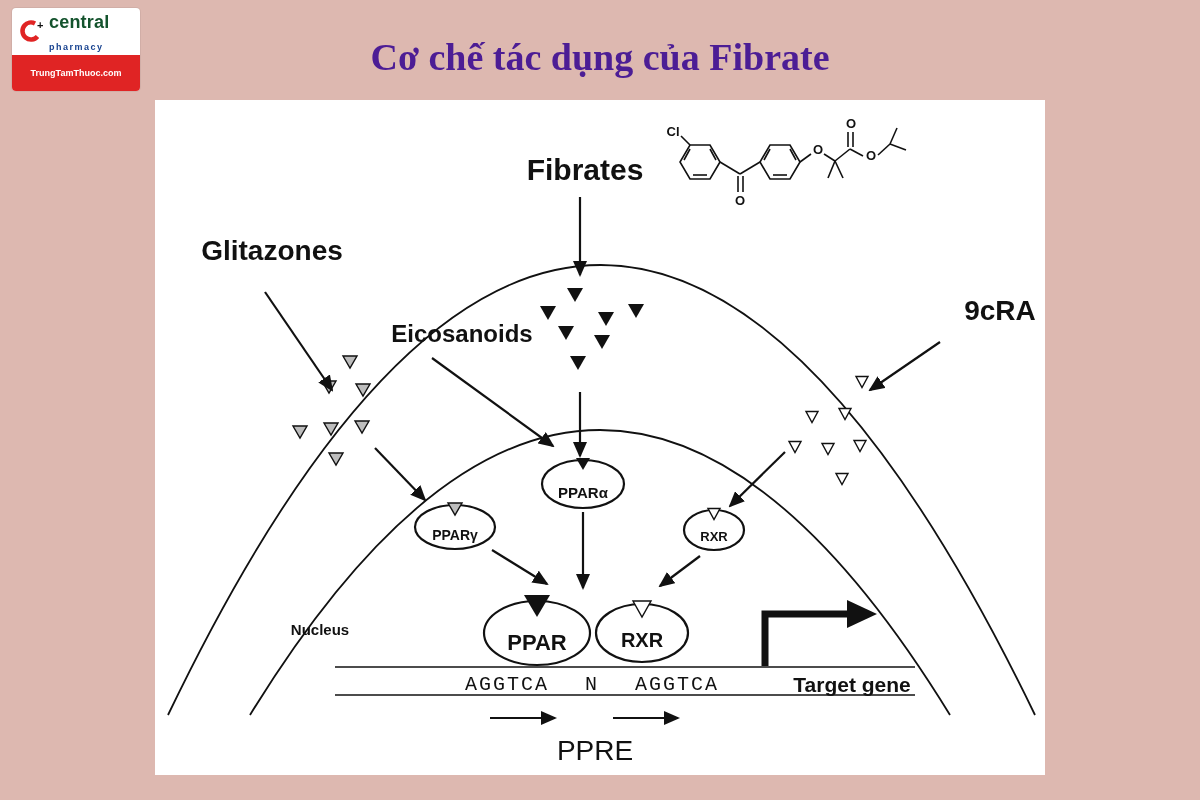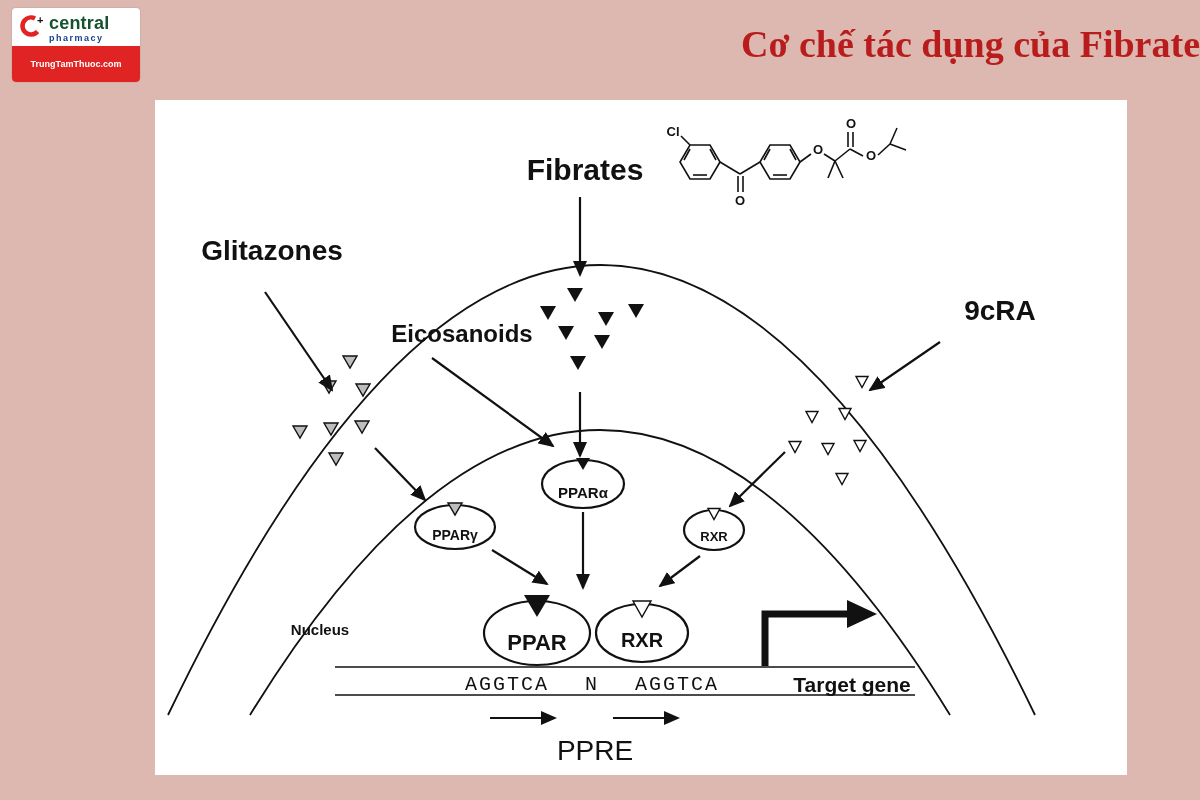--- a/index.html
+++ b/index.html
@@ -4,29 +4,29 @@
 <style>
   html,body{margin:0;padding:0;}
   body{width:1200px;height:800px;overflow:hidden;background:#ddb8b0;font-family:"Liberation Sans",sans-serif;}
   .page{position:relative;width:1200px;height:800px;background:#ddb8b0;}
 
   
   .logo{position:absolute;left:12px;top:8px;width:128px;background:#ffffff;border-radius:4px;overflow:hidden;box-shadow:0 0 0 1px rgba(0,0,0,0.05);}
   .logo-top{display:flex;align-items:center;gap:5px;padding:5px 6px 3px 6px;}
   .logo-text{display:flex;flex-direction:column;line-height:1;}
   .brand{font-weight:bold;font-size:18px;color:#14532d;letter-spacing:0.2px;}
-  .sub{font-weight:bold;font-size:9px;color:#16418f;letter-spacing:1.5px;margin-top:2px;}
+  .sub{font-weight:bold;font-size:9px;color:#16418f;letter-spacing:1.5px;margin-top:12px;}
   .logo-banner{background:#e02424;color:#ffffff;font-size:9px;font-weight:bold;text-align:center;padding:13px 0;}
 
   
-  .title{position:absolute;left:0;right:0;top:22px;margin:0;text-align:right;
-         font-family:"Liberation Serif",serif;font-weight:700;font-size:38px;color:#b91c1c;}
+  .title{position:absolute;left:0;right:0;top:22px;margin:13px;text-align:center;
+         font-family:"Liberation Serif",serif;font-weight:700;font-size:38px;color:#4c1d95;}
 
   
-  .panel{position:absolute;left:155px;top:100px;width:972px;height:675px;background:#ffffff;}
+  .panel{position:absolute;left:155px;top:100px;width:890px;height:675px;background:#ffffff;}
 
   svg text{fill:#111;}
   .lbl{font-family:"Liberation Sans",sans-serif;font-weight:bold;}
   .mono{font-family:"Liberation Mono",monospace;letter-spacing:2px;}
   .thin{stroke:#111;stroke-width:1.6;fill:none;}
   .arrow{stroke:#111;stroke-width:2.2;fill:none;}
   .membrane{stroke:#111;stroke-width:1.8;fill:none;}
   .oval{fill:#ffffff;stroke:#111;stroke-width:2.2;}
   .tri-b{fill:#111;}
   .tri-g{fill:#bdbdbd;stroke:#111;stroke-width:1.4;}

